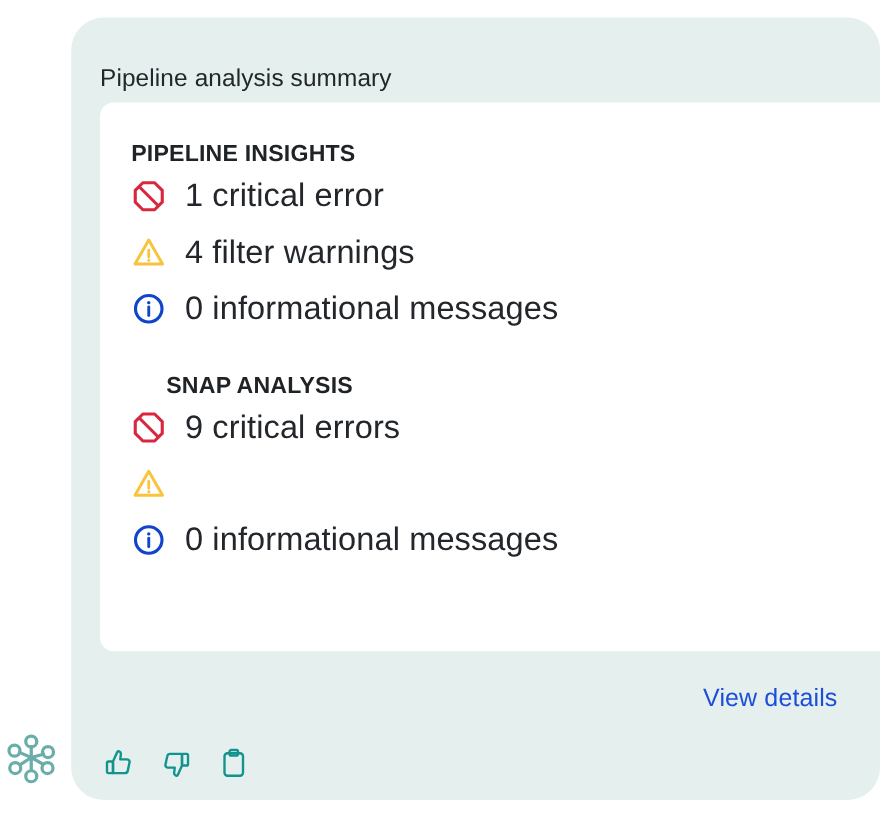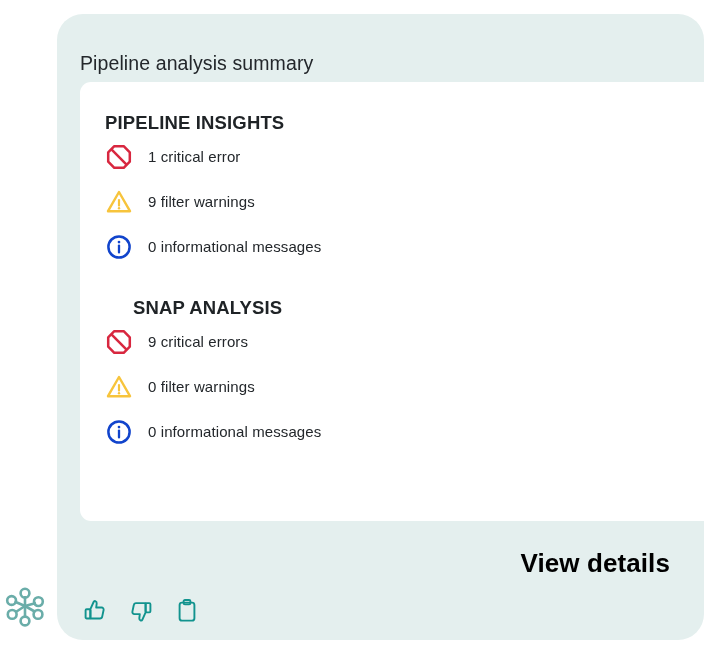--- a/index.html
+++ b/index.html
@@ -81,34 +81,34 @@
     height: 45px;
   }
   .stat-icon {
     width: 28px;
     height: 28px;
     flex: 0 0 28px;
     display: block;
   }
   .stat-label {
     margin-left: 15px;
-    font-size: 15px;
+    font-size: 26px;
     color: #23272b;
     letter-spacing: 0.1px;
     white-space: nowrap;
   }
 
   
   .view-details-link {
     position: absolute;
     right: 34px;
     top: 534px;
-    font-size: 26px;
-    font-weight: bold;
-    color: #000000;
+    font-size: 20px;
+    font-weight: normal;
+    color: #1d4ed8;
     text-decoration: none;
     letter-spacing: 0.1px;
     cursor: pointer;
   }
 
   
   .feedback-bar {
     position: absolute;
     left: 23px;
     top: 582px;
@@ -167,21 +167,21 @@
         <span class="stat-label">1 critical error</span>
       </li>
       <li class="stat-row">
         <span class="stat-icon">
           <svg viewBox="0 0 28 28" width="28" height="28" aria-hidden="true">
             <path d="M14 4.0 L25.0 23.2 L3.0 23.2 Z" fill="none" stroke="#f7c43c" stroke-width="2.4" stroke-linejoin="round"></path>
             <line x1="14" y1="12.0" x2="14" y2="17.6" stroke="#f7c43c" stroke-width="2.2" stroke-linecap="round"></line>
             <circle cx="14" cy="20.3" r="1.2" fill="#f7c43c"></circle>
           </svg>
         </span>
-        <span class="stat-label">9 filter warnings</span>
+        <span class="stat-label">4 filter warnings</span>
       </li>
       <li class="stat-row">
         <span class="stat-icon">
           <svg viewBox="0 0 28 28" width="28" height="28" aria-hidden="true">
             <circle cx="14" cy="14" r="10.6" fill="none" stroke="#1144cc" stroke-width="2.5"></circle>
             <circle cx="14" cy="9.1" r="1.35" fill="#1144cc"></circle>
             <line x1="14" y1="12.6" x2="14" y2="19.4" stroke="#1144cc" stroke-width="2.3" stroke-linecap="round"></line>
           </svg>
         </span>
         <span class="stat-label">0 informational messages</span>
@@ -201,21 +201,20 @@
         <span class="stat-label">9 critical errors</span>
       </li>
       <li class="stat-row">
         <span class="stat-icon">
           <svg viewBox="0 0 28 28" width="28" height="28" aria-hidden="true">
             <path d="M14 4.0 L25.0 23.2 L3.0 23.2 Z" fill="none" stroke="#f7c43c" stroke-width="2.4" stroke-linejoin="round"></path>
             <line x1="14" y1="12.0" x2="14" y2="17.6" stroke="#f7c43c" stroke-width="2.2" stroke-linecap="round"></line>
             <circle cx="14" cy="20.3" r="1.2" fill="#f7c43c"></circle>
           </svg>
         </span>
-        <span class="stat-label">0 filter warnings</span>
       </li>
       <li class="stat-row">
         <span class="stat-icon">
           <svg viewBox="0 0 28 28" width="28" height="28" aria-hidden="true">
             <circle cx="14" cy="14" r="10.6" fill="none" stroke="#1144cc" stroke-width="2.5"></circle>
             <circle cx="14" cy="9.1" r="1.35" fill="#1144cc"></circle>
             <line x1="14" y1="12.6" x2="14" y2="19.4" stroke="#1144cc" stroke-width="2.3" stroke-linecap="round"></line>
           </svg>
         </span>
         <span class="stat-label">0 informational messages</span>

